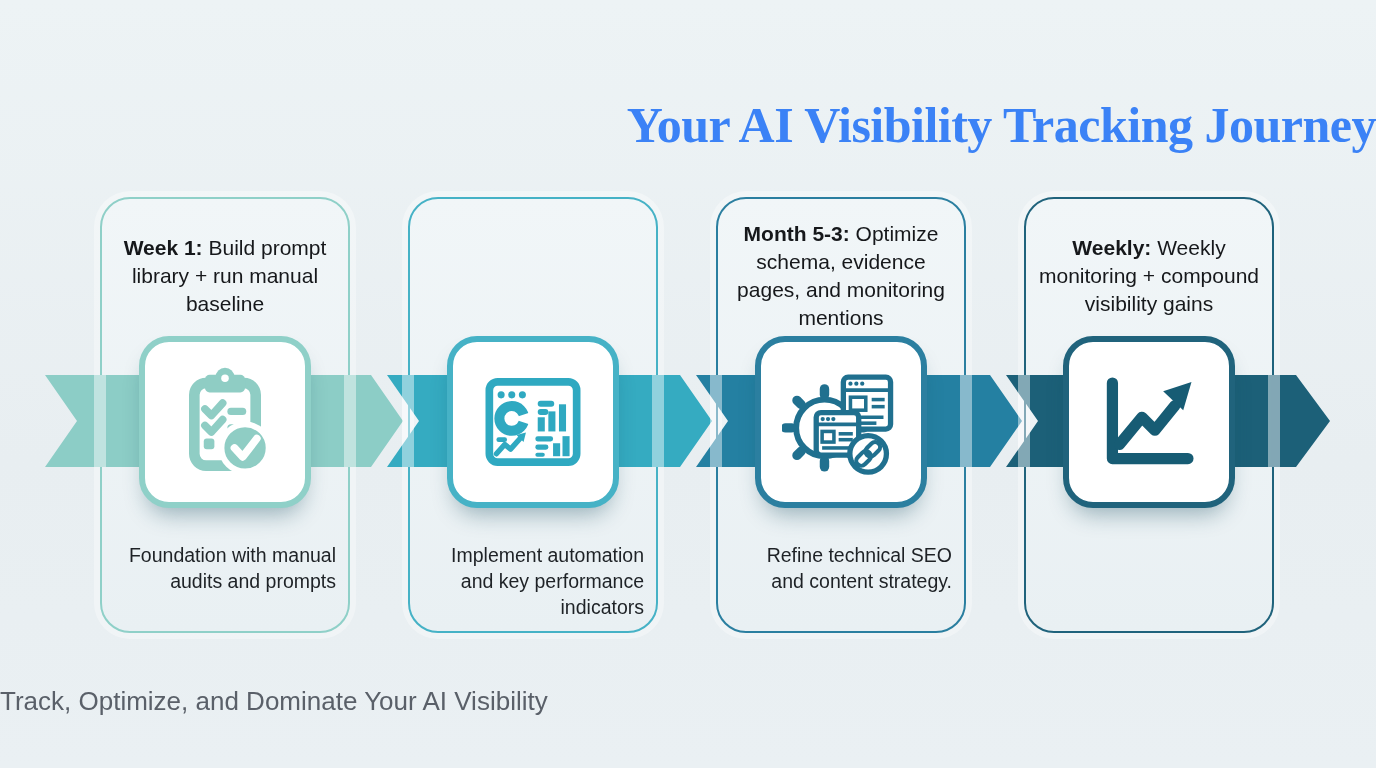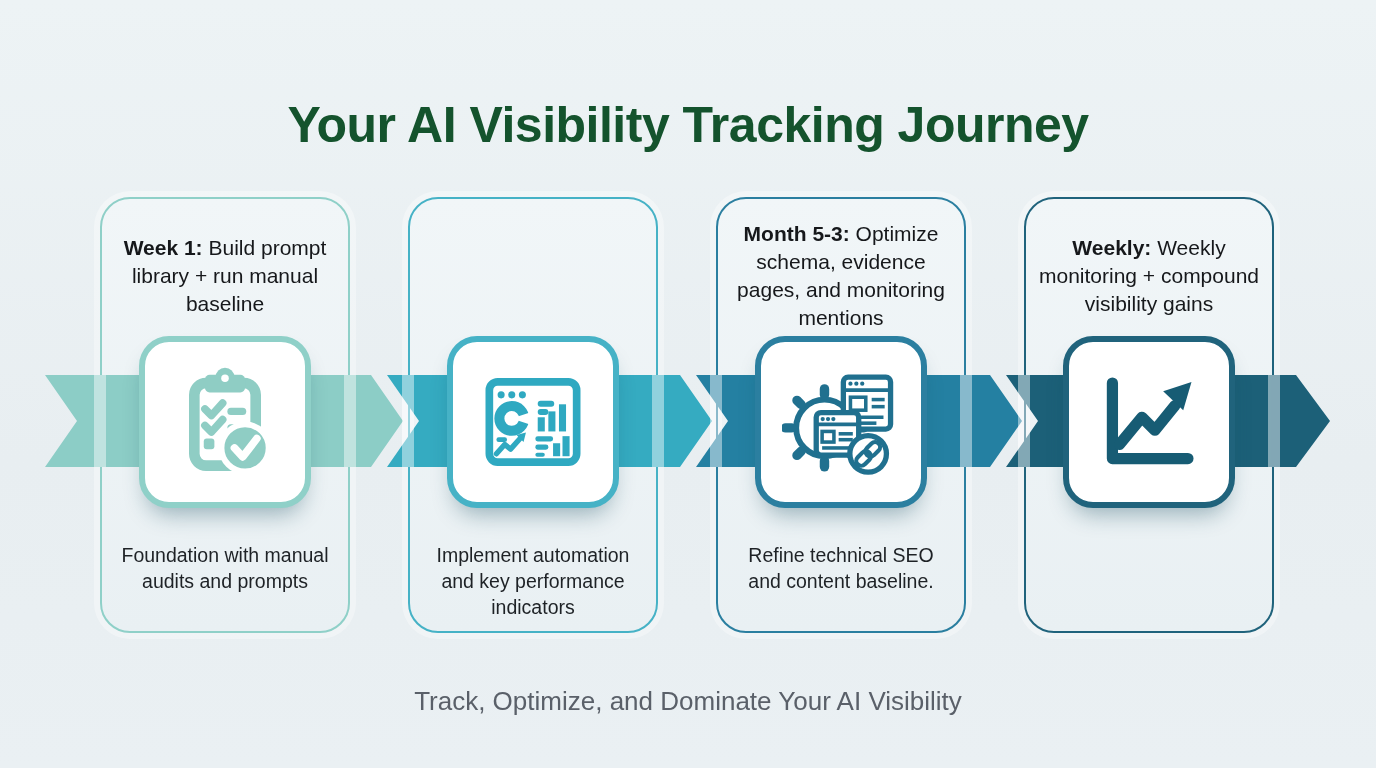--- a/index.html
+++ b/index.html
@@ -4,22 +4,23 @@
 <style>
   html,body{margin:0;padding:0;}
   body{
     width:1376px;height:768px;position:relative;overflow:hidden;
     background:linear-gradient(180deg,#edf3f5 0%,#e8eef1 60%,#eaf0f3 100%);
     font-family:"Liberation Sans","DejaVu Sans",sans-serif;
     -webkit-font-smoothing:antialiased;
   }
   .page-title{
     position:absolute;top:62px;left:0;width:100%;
-    text-align:center;font-size:50px;font-weight:700;letter-spacing:-.5px;
-    color:#14532d;
+    text-align:right;font-size:50px;font-weight:700;letter-spacing:-.5px;
+    color:#3b82f6;
+    font-family:Liberation Serif, serif;
   }
   
   .band{position:absolute;left:0;top:375px;width:1376px;height:92px;display:block;}
   
   .stage-card{
     position:absolute;top:197px;width:250px;height:436px;
     border:2px solid var(--c-border,#8fd0c8);border-radius:30px;
     background:linear-gradient(180deg,#f1f6f8 0%,#e9f0f3 100%);
     box-shadow:0 0 0 6px rgba(255,255,255,.35);
     box-sizing:border-box;
@@ -27,57 +28,57 @@
   .stage-card.s0{left:100px;} .stage-card.s1{left:408px;}
   .stage-card.s2{left:716px;} .stage-card.s3{left:1024px;}
   .stage-heading{
     height:130px;padding:12px 12px 0;box-sizing:content-box;
     display:flex;align-items:center;justify-content:center;
     text-align:center;font-size:21px;line-height:1.33;color:#16181b;
   }
   .stage-heading b{font-weight:700;}
   .stage-caption{
     position:absolute;top:344px;left:12px;right:12px;
-    text-align:center;font-size:19.5px;line-height:1.33;color:#1e2226;
+    text-align:right;font-size:19.5px;line-height:1.33;color:#1e2226;
   }
   
   .tile-layer{position:absolute;left:0;top:0;width:1376px;height:768px;pointer-events:none;}
   .icon-tile{
     position:absolute;top:336px;width:172px;height:172px;box-sizing:border-box;
     background:#ffffff;border:6px solid var(--c-border,#8fd0c8);border-radius:30px;
     box-shadow:0 14px 22px -8px rgba(15,70,90,.38);
     display:flex;align-items:center;justify-content:center;
     color:var(--c-icon,#2fa9c1);
   }
   .icon-tile.s0{left:139px;} .icon-tile.s1{left:447px;}
   .icon-tile.s2{left:755px;} .icon-tile.s3{left:1063px;}
   .footer-tagline{
     position:absolute;top:686px;left:0;width:100%;
-    text-align:center;font-size:26px;color:#5a6069;
+    font-size:26px;color:#5a6069;
   }
 </style>
 </head>
 <body>
 
 <h1 class="page-title">Your AI Visibility Tracking Journey</h1>
 
 <div class="stage-card s0" style="--c-border: #8fd0c8; --c-icon: #8fcdc4;">
   <div class="stage-heading">
     <div><b>Week 1:</b><span> Build prompt library + run manual baseline</span></div>
   </div>
   <div class="stage-caption">Foundation with manual audits and prompts</div>
 </div>
 <div class="stage-card s1" style="--c-border: #46b2c6; --c-icon: #2fa9c1;">
   <div class="stage-caption">Implement automation and key performance indicators</div>
 </div>
 <div class="stage-card s2" style="--c-border: #2b7fa0; --c-icon: #20708f;">
   <div class="stage-heading">
     <div><b>Month 5-3:</b><span> Optimize schema, evidence pages, and monitoring mentions</span></div>
   </div>
-  <div class="stage-caption">Refine technical SEO and content baseline.</div>
+  <div class="stage-caption">Refine technical SEO and content strategy.</div>
 </div>
 <div class="stage-card s3" style="--c-border: #20637c; --c-icon: #175c74;">
   <div class="stage-heading">
     <div><b>Weekly:</b><span> Weekly monitoring + compound visibility gains</span></div>
   </div>
 </div>
 
 <svg class="band" viewBox="0 0 1376 92" aria-hidden="true">
   <polygon points="45,0 371,0 403,46 371,92 45,92 77,46" fill="#8ccdc6"></polygon>
   <polygon points="387,0 680,0 712,46 680,92 387,92 419,46" fill="#35abc1"></polygon>

